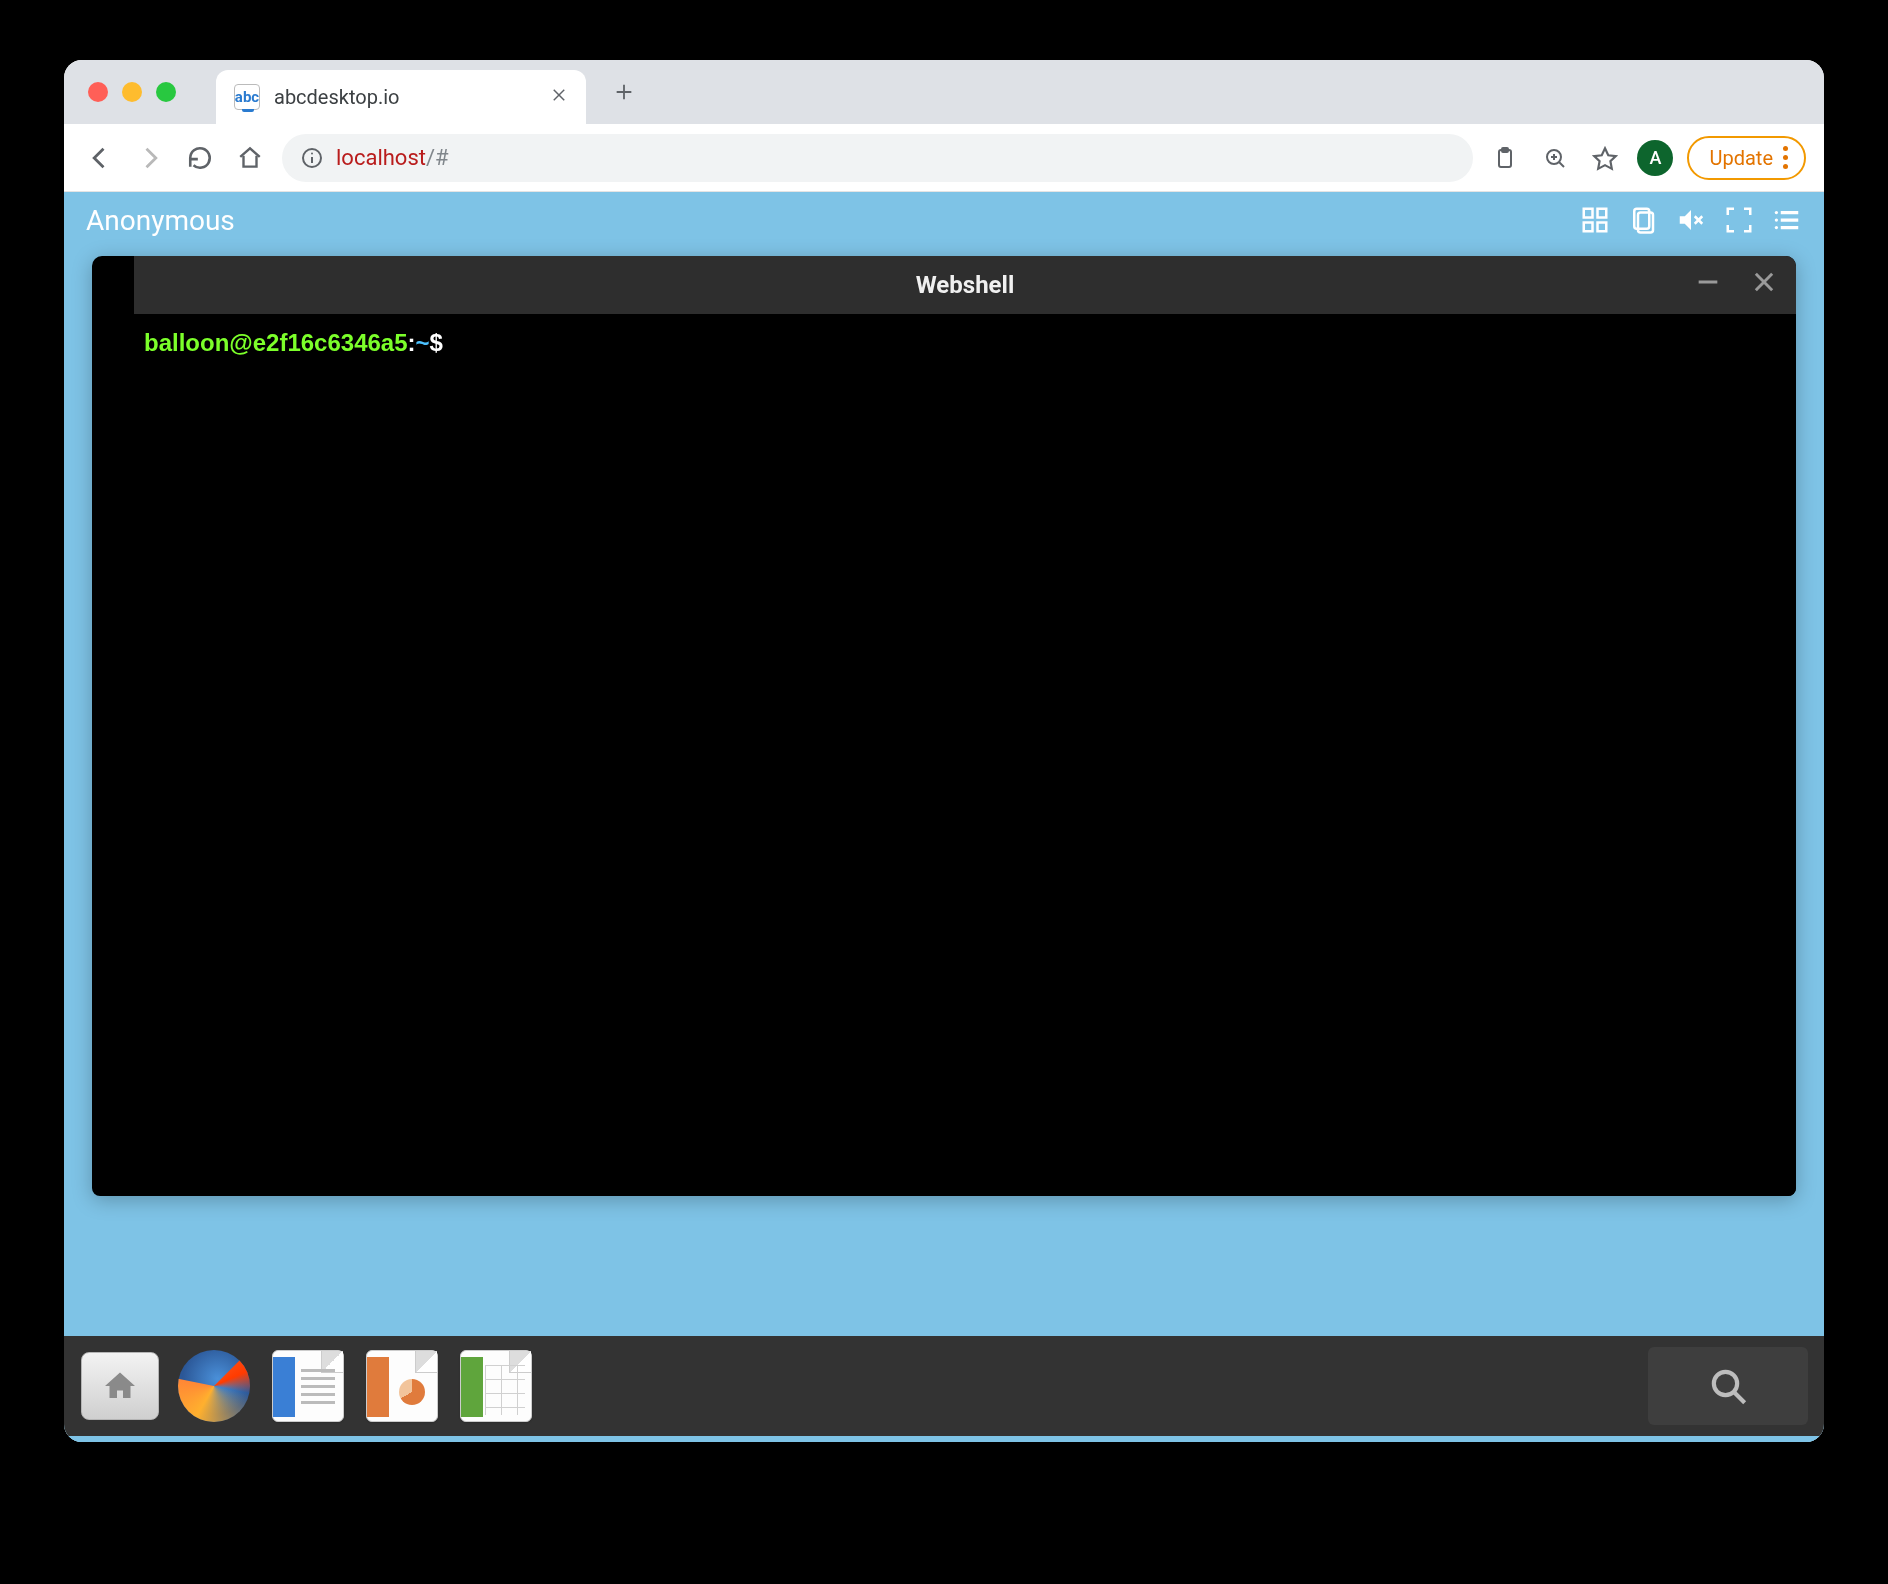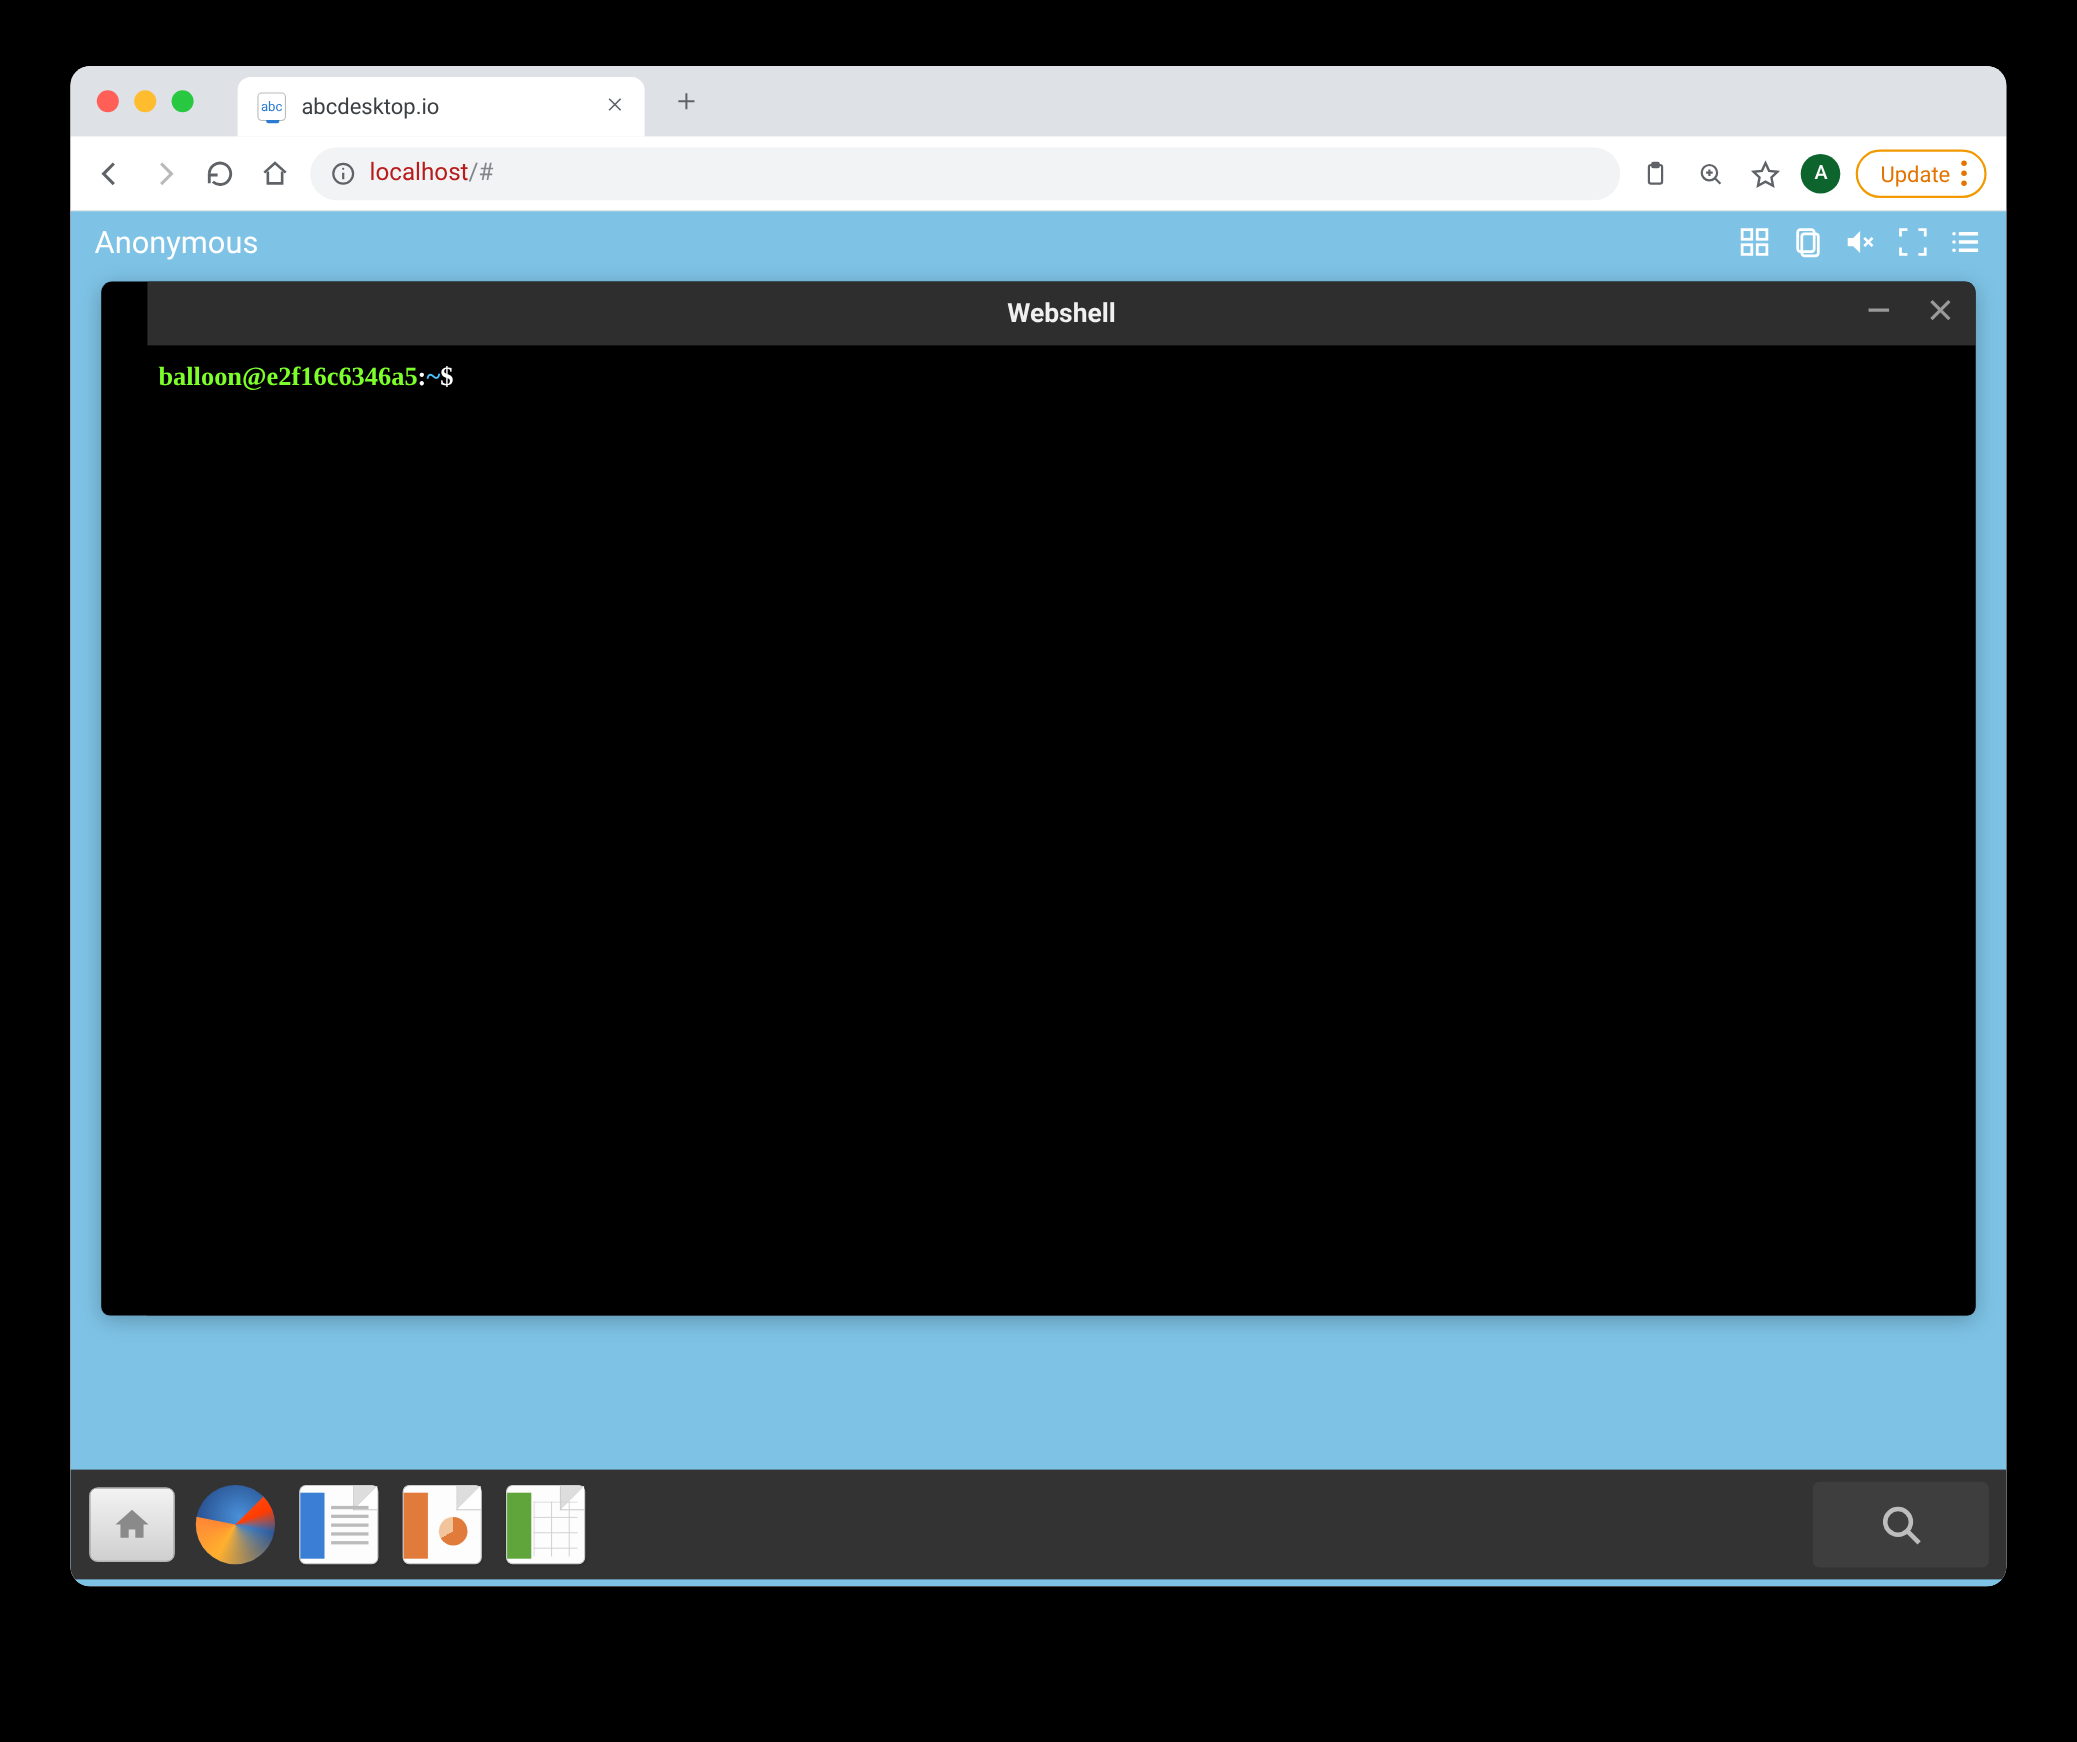--- a/index.html
+++ b/index.html
@@ -41,21 +41,21 @@
   margin-top: 10px;
   display:flex;
   align-items:center;
   padding: 0 18px;
   gap: 14px;
   font-size: 20px;
   color:#3c4043;
 }
 .tab .favicon {
   width:26px; height:26px; display:flex; align-items:center; justify-content:center;
-  background:#fff; border:1px solid #bbb; border-radius:4px; font-size:12px; color:#2a7bd0; font-weight:normal;
+  background:#fff; border:1px solid #bbb; border-radius:4px; font-size:15px; color:#2a7bd0; font-weight:bold;
   position:relative;
 }
 .tab .favicon:after { content:''; position:absolute; bottom:-3px; left:7px; width:12px; height:3px; background:#2a7bd0; border-radius:0 0 2px 2px;}
 .tab .title { flex:1; white-space:nowrap; overflow:hidden; text-overflow:ellipsis; }
 .tab .close { color:#5f6368; font-size:18px; cursor:pointer; }
 .newtab { width:40px; height:40px; display:flex; align-items:center; justify-content:center; margin-left:18px; cursor:pointer; }
 .newtab svg { width:22px; height:22px; }
 .toolbar {
   background:#fff;
   height:68px;
@@ -134,21 +134,21 @@
   font-size:24px;
   font-weight:700;
   position:relative;
 }
 .shell-ctrls { position:absolute; right:18px; top:0; height:100%; display:flex; align-items:center; gap:28px; }
 .shell-ctrls .c { color:#9a9a9a; cursor:pointer; }
 .shell-body {
   flex:1;
   background:#000;
   padding:14px 10px;
-  font-family: Liberation Serif, serif;
+  font-family: Liberation Sans, sans-serif;
   font-size:24px;
   font-weight:bold;
   line-height:1.25;
 }
 .prompt-user { color:#7cff2a; }
 .prompt-sep { color:#ffffff; }
 .prompt-path { color:#4cc2ff; }
 .prompt-dollar { color:#ffffff; }
 .taskbar {
   background:#333333;

